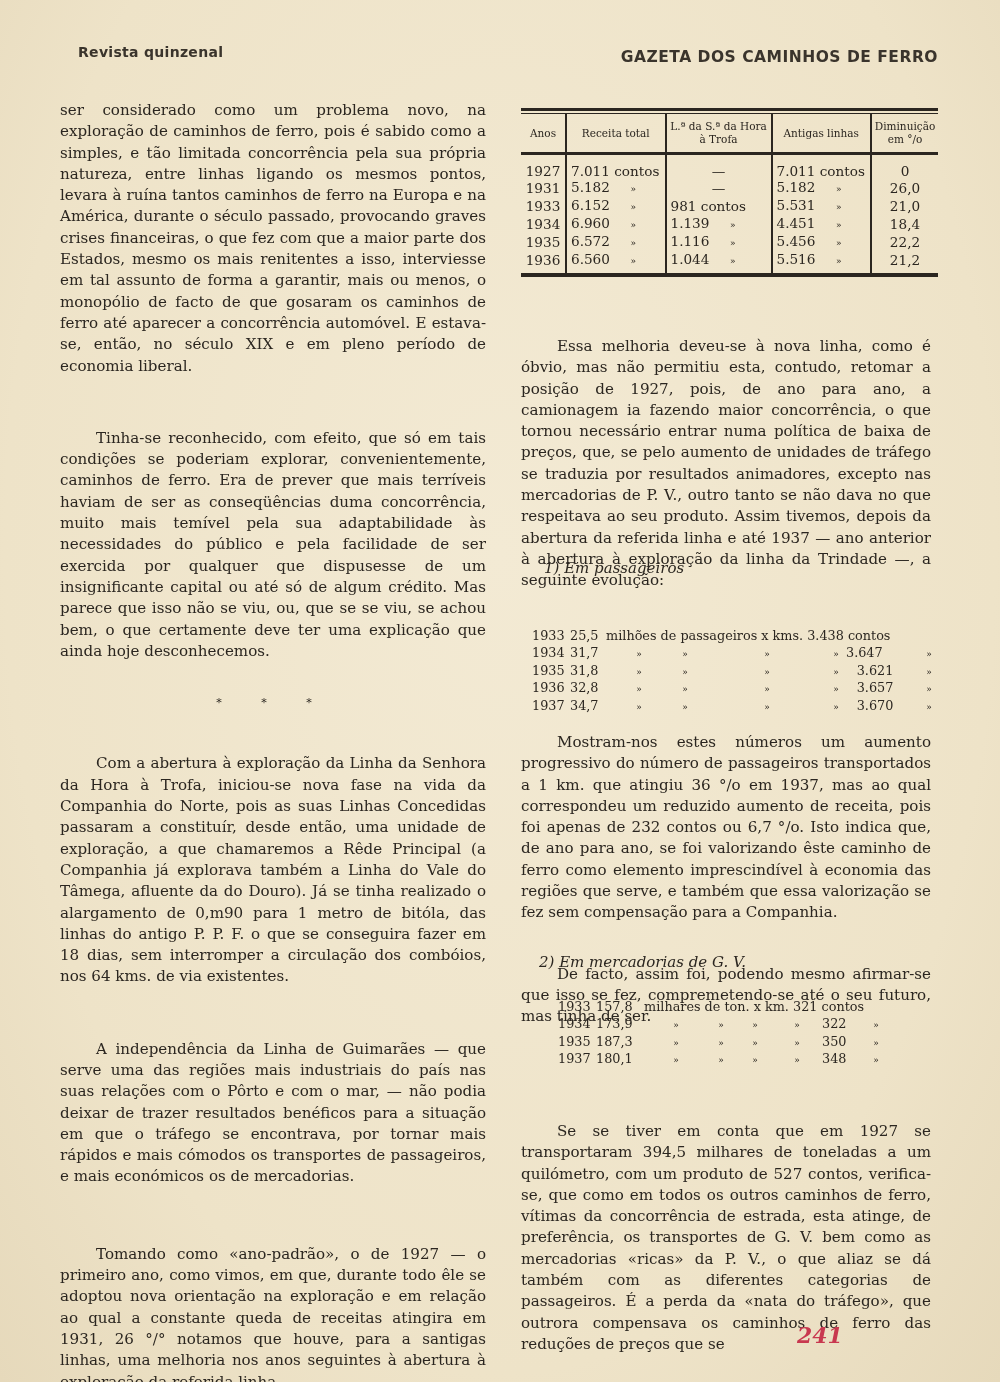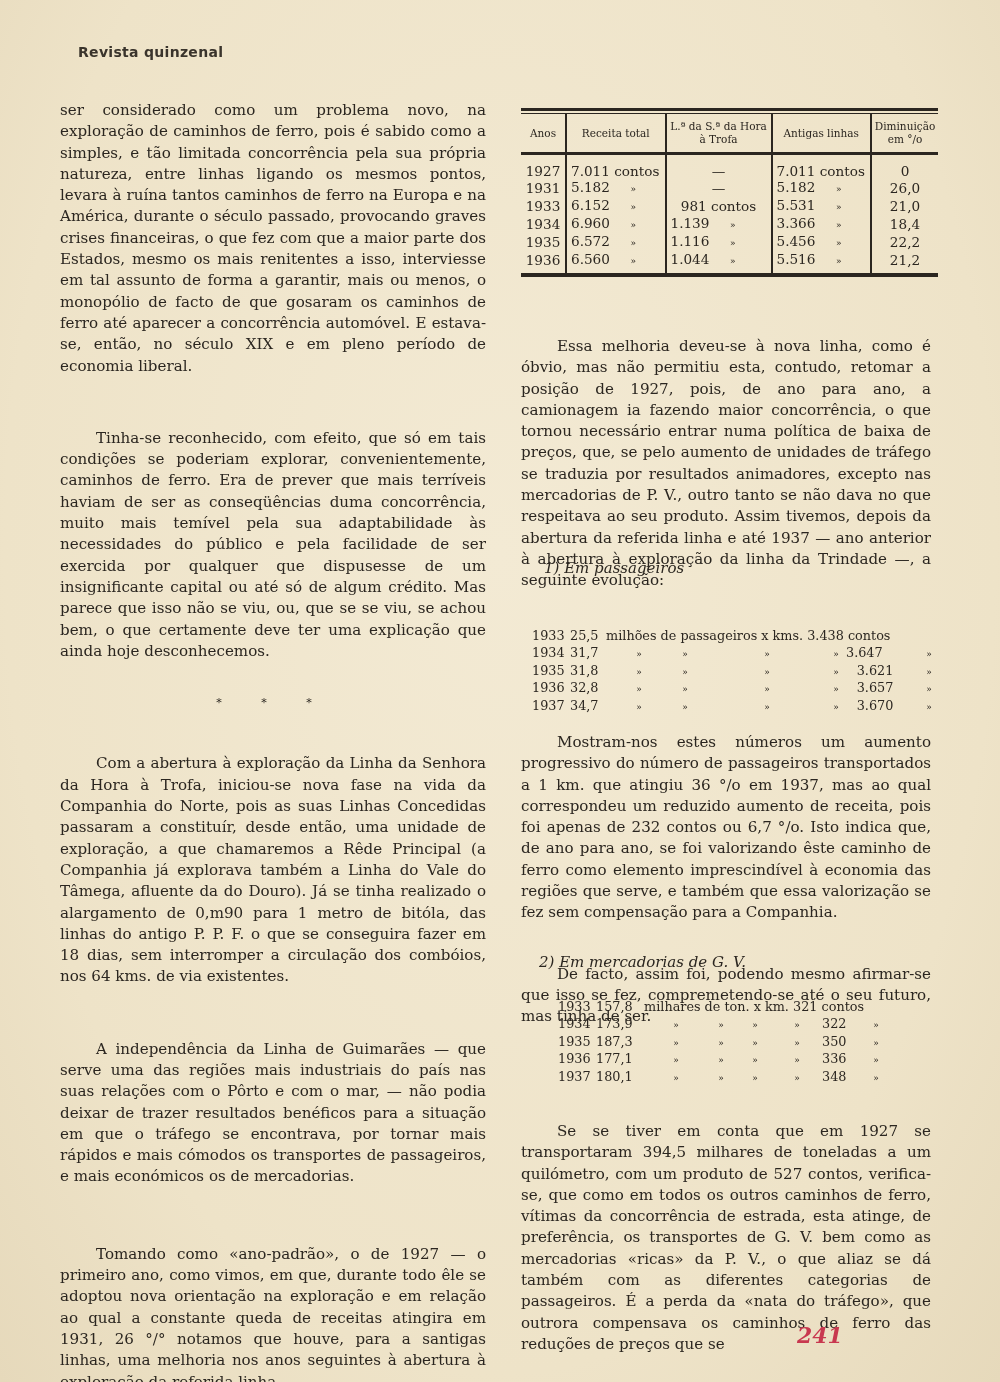--- a/index.html
+++ b/index.html
@@ -38,20 +38,21 @@
   .series span{display:inline-block;}
   .pagenum{position:absolute;left:797px;top:1322px;font-size:22px;font-weight:bold;
            font-style:italic;color:#c8384f;font-family:"DejaVu Serif",serif;}
 </style>
 </head>
 <body>
 
 <div class="page">
 
   <div class="hdr-left">Revista quinzenal</div>
+  <div class="hdr-right">GAZETA DOS CAMINHOS DE FERRO</div>
 
   <div class="col col-left">
     <p>ser considerado como um problema novo, na exploração de caminhos de ferro, pois é sabido como a simples, e tão limitada concorrência pela sua própria natureza, entre linhas ligando os mesmos pontos, levara à ruína tantos caminhos de ferro na Europa e na América, durante o século passado, provocando graves crises financeiras, o que fez com que a maior parte dos Estados, mesmo os mais renitentes a isso, interviesse em tal assunto de forma a garantir, mais ou menos, o monopólio de facto de que gosaram os caminhos de ferro até aparecer a concorrência automóvel. E estava-se, então, no século XIX e em pleno período de economia liberal.</p>
     <div class="gap"></div>
     <p class="indent">Tinha-se reconhecido, com efeito, que só em tais condições se poderiam explorar, convenientemente, caminhos de ferro. Era de prever que mais terríveis haviam de ser as conseqüências duma concorrência, muito mais temível pela sua adaptabilidade às necessidades do público e pela facilidade de ser exercida por qualquer que dispusesse de um insignificante capital ou até só de algum crédito. Mas parece que isso não se viu, ou, que se se viu, se achou bem, o que certamente deve ter uma explicação que ainda hoje desconhecemos.</p>
     <div class="stars">* * *</div>
     <p class="indent">Com a abertura à exploração da Linha da Senhora da Hora à Trofa, iniciou-se nova fase na vida da Companhia do Norte, pois as suas Linhas Concedidas passaram a constituír, desde então, uma unidade de exploração, a que chamaremos a Rêde Principal (a Companhia já explorava também a Linha do Vale do Tâmega, afluente da do Douro). Já se tinha realizado o alargamento de 0,m90 para 1 metro de bitóla, das linhas do antigo P. P. F. o que se conseguira fazer em 18 dias, sem interromper a circulação dos combóios, nos 64 kms. de via existentes.</p>
     <div class="gap"></div>
     <p class="indent">A independência da Linha de Guimarães — que serve uma das regiões mais industriais do país nas suas relações com o Pôrto e com o mar, — não podia deixar de trazer resultados benéficos para a situação em que o tráfego se encontrava, por tornar mais rápidos e mais cómodos os transportes de passageiros, e mais económicos os de mercadorias.</p>
     <div class="gap"></div>
@@ -83,29 +84,29 @@
           <tr>
             <td class="c-year">1931</td>
             <td><span>5.182</span> <span class="dit">»</span></td>
             <td class="ctr"><span>—</span></td>
             <td><span>5.182</span> <span class="dit">»</span></td>
             <td class="ctr">26,0</td>
           </tr>
           <tr>
             <td class="c-year">1933</td>
             <td><span>6.152</span> <span class="dit">»</span></td>
-            <td style="text-align:center"><span>981</span> <span class="">contos</span></td>
+            <td style="text-align:left"><span>981</span> <span class="">contos</span></td>
             <td><span>5.531</span> <span class="dit">»</span></td>
             <td class="ctr">21,0</td>
           </tr>
           <tr>
             <td class="c-year">1934</td>
             <td><span>6.960</span> <span class="dit">»</span></td>
             <td style="text-align:left"><span>1.139</span> <span class="dit">»</span></td>
-            <td><span>3.366</span> <span class="dit">»</span></td>
+            <td><span>4.451</span> <span class="dit">»</span></td>
             <td class="ctr">18,4</td>
           </tr>
           <tr>
             <td class="c-year">1935</td>
             <td><span>6.572</span> <span class="dit">»</span></td>
             <td style="text-align:left"><span>1.116</span> <span class="dit">»</span></td>
             <td><span>5.456</span> <span class="dit">»</span></td>
             <td class="ctr">22,2</td>
           </tr>
           <tr class="last">
@@ -136,21 +137,20 @@
   <div class="col col-right" style="top:692px;">
     <p class="indent">Mostram-nos estes números um aumento progressivo do número de passageiros transportados a 1 km. que atingiu 36 °/o em 1937, mas ao qual correspondeu um reduzido aumento de receita, pois foi apenas de 232 contos ou 6,7 °/o. Isto indica que, de ano para ano, se foi valorizando êste caminho de ferro como elemento imprescindível à economia das regiões que serve, e também que essa valorização se fez sem compensação para a Companhia.</p>
     <p class="indent">De facto, assim foi, podendo mesmo afirmar-se que isso se fez, compremetendo-se até o seu futuro, mas tinha de ser.</p>
   </div>
 
   <div class="sub" style="left:539px;top:953px;">2) Em mercadorias de G. V.</div>
   <div class="series" style="left:558px;top:987px;margin-top:12px;" id="goods-series">
       <div><span style="width:38px">1933</span><span style="width:44px">157,8</span> <span>milhares de ton.</span> <span>x km.</span> <span>321</span> <span>contos</span></div>
       <div><span style="width:38px">1934</span><span style="width:52px">173,9</span><span class="dit" style="width:56px">»</span><span class="dit" style="width:34px">»</span><span class="dit" style="width:34px">»</span><span class="dit" style="width:50px">»</span><span style="width:34px">322</span><span class="dit" style="width:40px">»</span></div>
       <div><span style="width:38px">1935</span><span style="width:52px">187,3</span><span class="dit" style="width:56px">»</span><span class="dit" style="width:34px">»</span><span class="dit" style="width:34px">»</span><span class="dit" style="width:50px">»</span><span style="width:34px">350</span><span class="dit" style="width:40px">»</span></div>
-      <div><span style="width:38px">1936</span><span style="width:52px">177,1</span><span class="dit" style="width:56px">»</span><span class="dit" style="width:34px">»</span><span class="dit" style="width:34px">»</span><span class="dit" style="width:50px">»</span><span style="width:34px">336</span><span class="dit" style="width:40px">»</span></div>
       <div><span style="width:38px">1937</span><span style="width:52px">180,1</span><span class="dit" style="width:56px">»</span><span class="dit" style="width:34px">»</span><span class="dit" style="width:34px">»</span><span class="dit" style="width:50px">»</span><span style="width:34px">348</span><span class="dit" style="width:40px">»</span></div>
     </div>
 
   <div class="col col-right" style="top:1081px;">
     <p class="indent">Se se tiver em conta que em 1927 se transportaram 394,5 milhares de toneladas a um quilómetro, com um produto de 527 contos, verifica-se, que como em todos os outros caminhos de ferro, vítimas da concorrência de estrada, esta atinge, de preferência, os transportes de G. V. bem como as mercadorias «ricas» da P. V., o que aliaz se dá também com as diferentes categorias de passageiros. É a perda da «nata do tráfego», que outrora compensava os caminhos de ferro das reduções de preços que se</p>
   </div>
 
   <div class="pagenum">241</div>
 </div>
 

